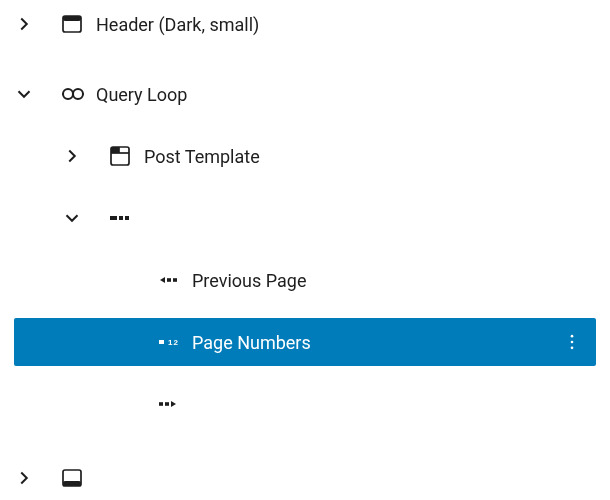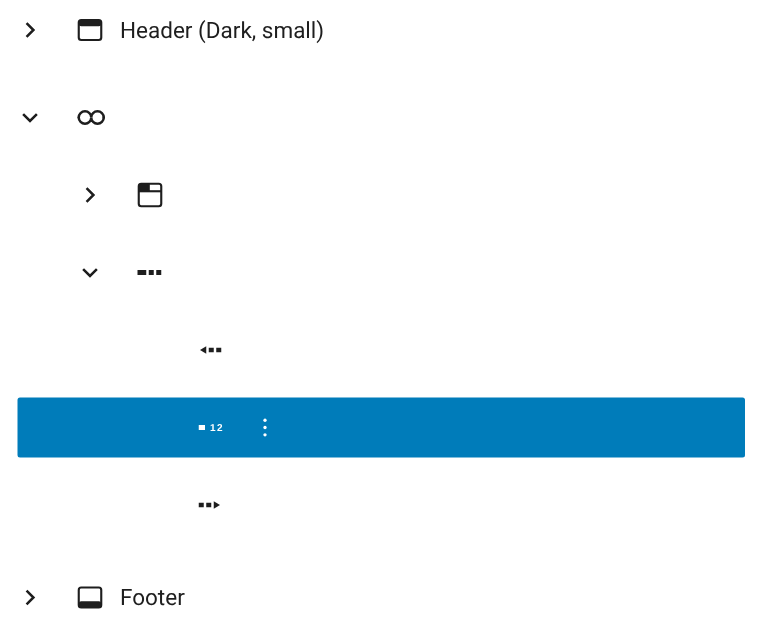--- a/index.html
+++ b/index.html
@@ -96,39 +96,41 @@
         <polyline points="6 9 12 15 18 9"></polyline>
       </svg>
   </div>
   <div class="icon-box">
     <svg viewBox="0 0 24 24" fill="none" stroke="currentColor" stroke-width="2">
         <path d="M4 12c0-3 2.5-5 5.5-5s5.5 2 5.5 5-2.5 5-5.5 5S4 15 4 12z" stroke="none"></path>
         <path d="M3 12a5 5 0 0 1 10 0 5 5 0 0 1 10 0" stroke-linecap="round"></path>
         <path d="M3 12a5 5 0 0 0 10 0 5 5 0 0 0 10 0" stroke-linecap="round"></path>
       </svg>
   </div>
+  <div class="label">Query Loop</div>
 </div>
 
 <div class="sub-gap"></div>
 
 <div class="row">
   <div class="indent-unit"></div>
   <div class="toggle-box">
     <svg viewBox="0 0 24 24" fill="none" stroke="currentColor" stroke-width="2.2">
         <polyline points="9 6 15 12 9 18"></polyline>
       </svg>
   </div>
   <div class="icon-box">
     <svg viewBox="0 0 24 24">
         <rect x="3" y="3" width="18" height="18" rx="2" fill="none" stroke="currentColor" stroke-width="1.7"></rect>
         <rect x="3" y="3" width="8" height="6" fill="currentColor"></rect>
         <line x1="3" y1="9" x2="21" y2="9" stroke="currentColor" stroke-width="1.7"></line>
         <line x1="11" y1="3" x2="11" y2="9" stroke="currentColor" stroke-width="1.7"></line>
       </svg>
   </div>
+  <div class="label">Post Template</div>
 </div>
 
 <div class="sub-gap"></div>
 
 <div class="row">
   <div class="indent-unit"></div>
   <div class="toggle-box">
     <svg viewBox="0 0 24 24" fill="none" stroke="currentColor" stroke-width="2.2">
         <polyline points="6 9 12 15 18 9"></polyline>
       </svg>
@@ -148,35 +150,37 @@
   <div class="indent-unit"></div>
   <div class="indent-unit"></div>
   <div class="toggle-box"></div>
   <div class="icon-box">
     <svg viewBox="0 0 24 24" fill="currentColor">
         <polygon points="9 9 4 12 9 15"></polygon>
         <rect x="11" y="10.2" width="4" height="3.6"></rect>
         <rect x="17" y="10.2" width="4" height="3.6"></rect>
       </svg>
   </div>
+  <div class="label">Previous Page</div>
 </div>
 
 <div class="sub-gap"></div>
 
 <div class="row selected">
   <div class="indent-unit first"></div>
   <div class="indent-unit"></div>
   <div class="toggle-box"></div>
   <div class="icon-box">
     <svg viewBox="0 0 24 24" fill="currentColor">
         <rect x="3" y="10" width="5" height="4"></rect>
         <text x="12" y="14.5" font-size="8" font-weight="700" font-family="sans-serif">1</text>
         <text x="17.5" y="14.5" font-size="8" font-weight="700" font-family="sans-serif">2</text>
       </svg>
   </div>
+  <div class="label">Page Numbers</div>
   <div class="more-box">
     <svg viewBox="0 0 24 24" fill="currentColor">
         <circle cx="12" cy="5" r="1.6"></circle>
         <circle cx="12" cy="12" r="1.6"></circle>
         <circle cx="12" cy="19" r="1.6"></circle>
       </svg>
   </div>
 </div>
 
 <div class="sub-gap"></div>
@@ -201,14 +205,13 @@
     <svg viewBox="0 0 24 24" fill="none" stroke="currentColor" stroke-width="2.2">
         <polyline points="9 6 15 12 9 18"></polyline>
       </svg>
   </div>
   <div class="icon-box">
     <svg viewBox="0 0 24 24">
         <rect x="3" y="4" width="18" height="16" rx="2" fill="none" stroke="currentColor" stroke-width="1.7"></rect>
         <rect x="3" y="15" width="18" height="5" rx="2" fill="currentColor"></rect>
       </svg>
   </div>
-  <div class="label">Footer</div>
 </div>
 
 </body></html>

